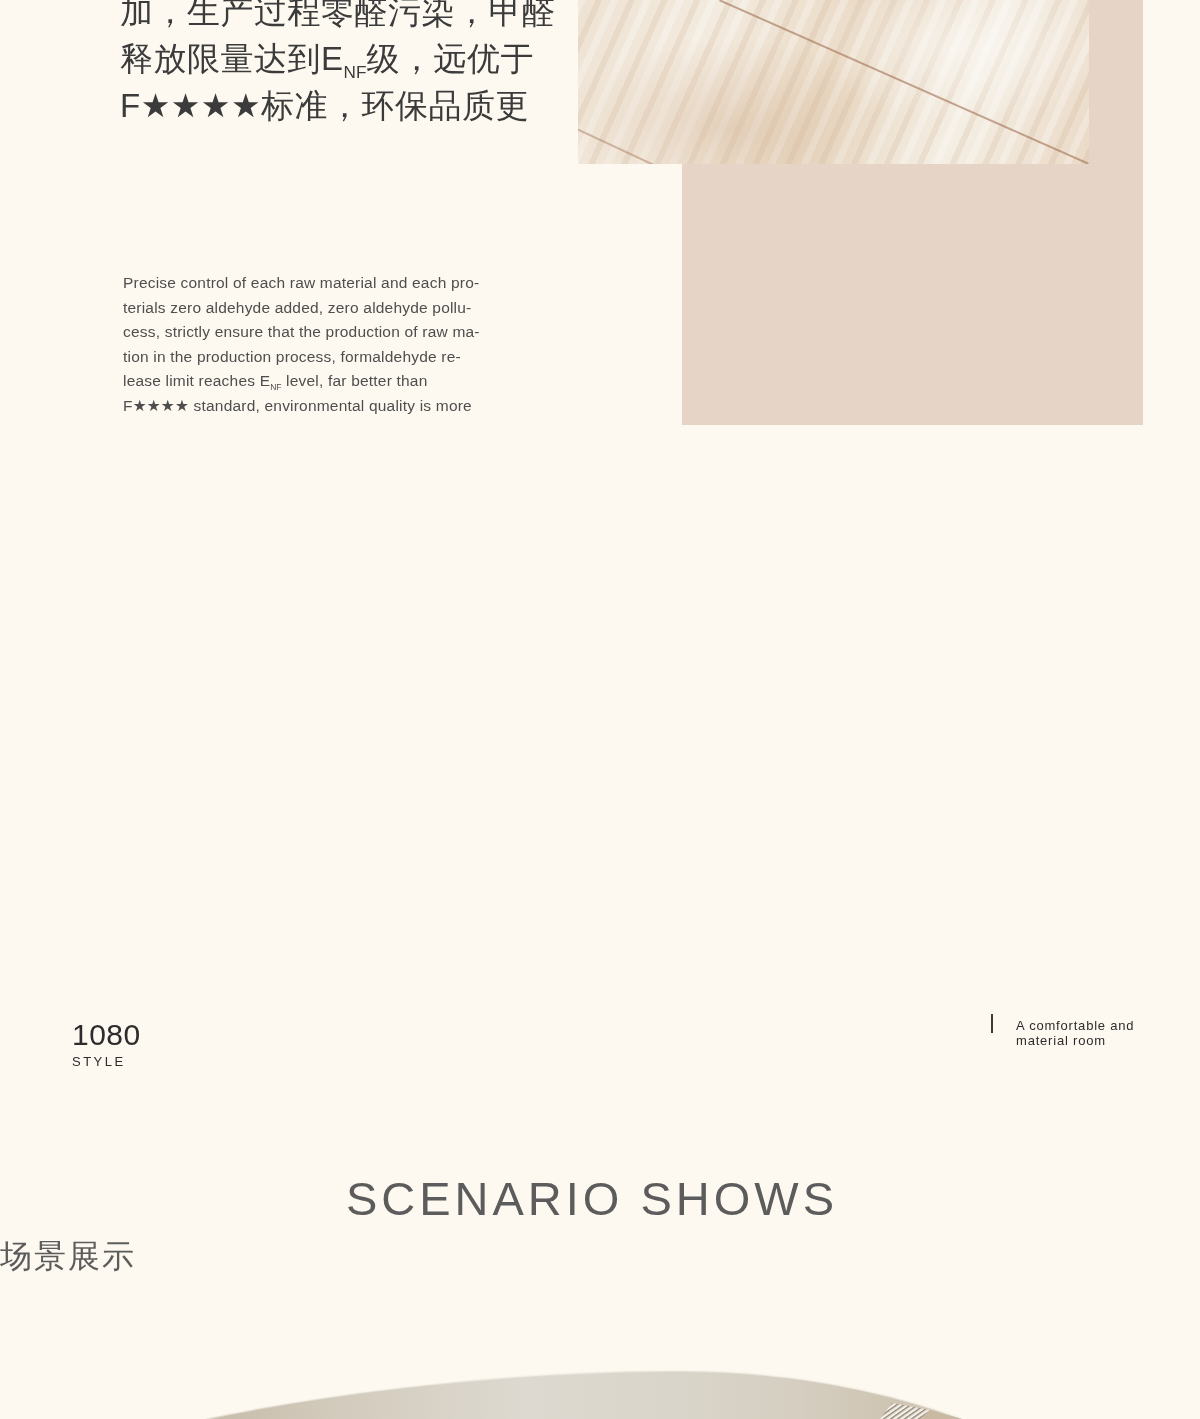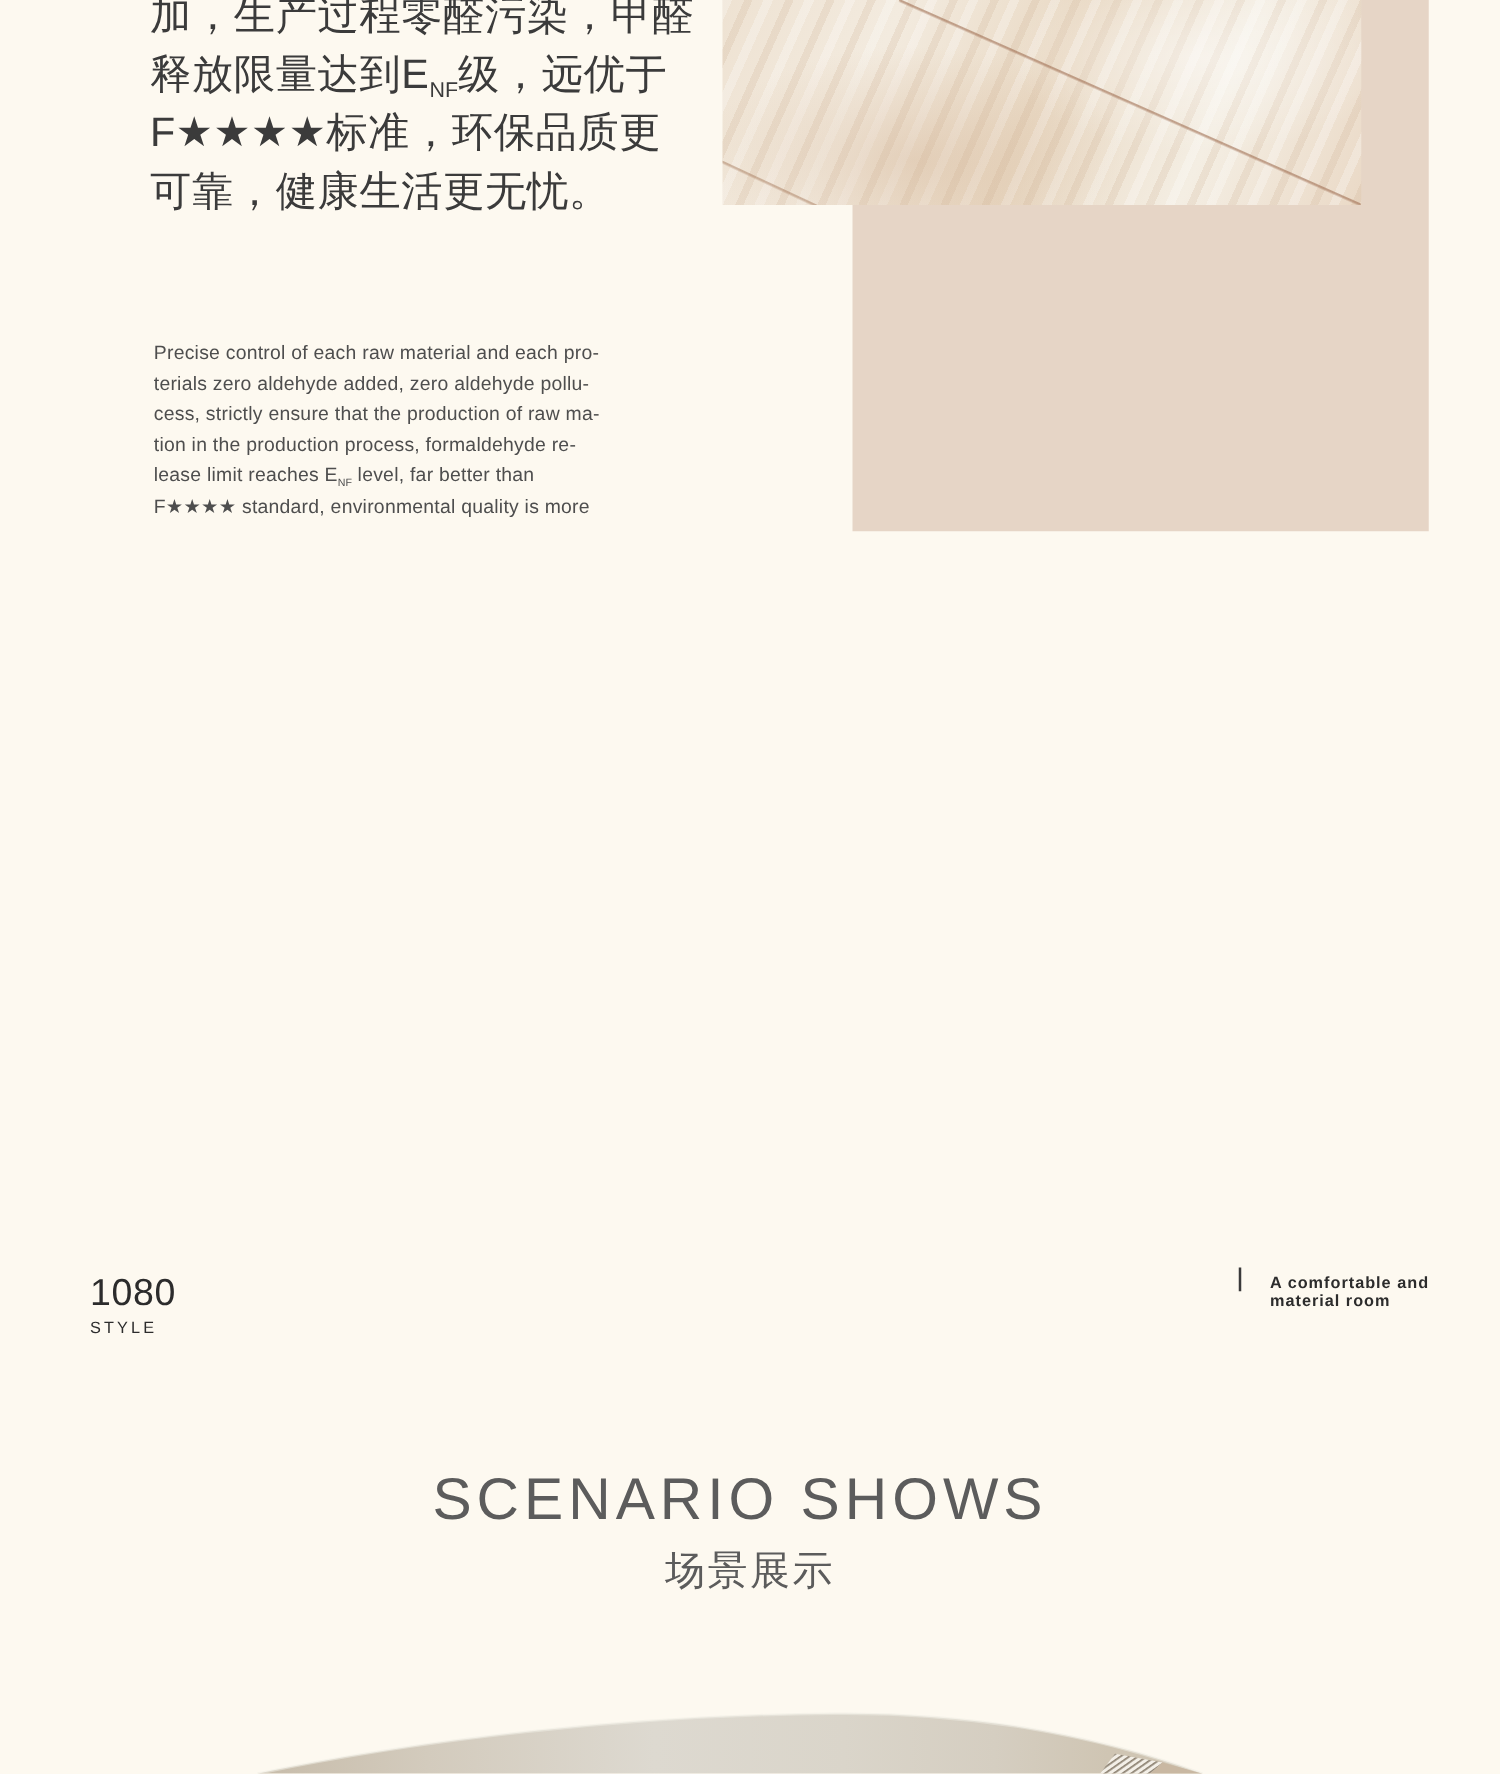--- a/index.html
+++ b/index.html
@@ -67,34 +67,33 @@
     color:var(--label-dark);
   }
 
   
   .room-bar{
     position:absolute;left:991px;top:1014px;width:2px;height:19px;
     background:#3a3a3a;
   }
   .room-label{
     position:absolute;left:1016px;top:1019px;width:150px;
-    font-size:13px;line-height:14.5px;letter-spacing:.8px;font-weight:700;
+    font-size:13px;line-height:14.5px;letter-spacing:.8px;font-weight:400;
     color:var(--label-dark);
   }
 
   
   .section-title{
     position:absolute;left:0;top:1175px;width:1184px;
     text-align:center;
     font-size:47px;line-height:48px;letter-spacing:4px;font-weight:300;
     color:var(--head-gray);
   }
   .section-subtitle{
     position:absolute;left:0;top:1236px;width:1200px;
-    text-align:center;
     font-size:32px;line-height:40px;letter-spacing:2px;font-weight:300;
     color:var(--head-gray);
   }
 
   
   .table-photo{
     position:absolute;left:0;top:1363px;width:1200px;height:56px;
   }
 </style>
 </head>
@@ -104,21 +103,20 @@
 
 <div class="floor-photo">
   <div class="seam seam-a"></div>
   <div class="seam seam-b"></div>
 </div>
 
 <div class="cn-headline">
     <div>加，生产过程零醛污染，甲醛</div>
     <div>释放限量达到E<sub>NF</sub>级，远优于</div>
     <div>F★★★★标准，环保品质更</div>
-    <div>可靠，健康生活更无忧。</div>
   </div>
 
 <div class="en-paragraph">
     <div>Precise control of each raw material and each pro-</div>
     <div>terials zero aldehyde added, zero aldehyde pollu-</div>
     <div>cess, strictly ensure that the production of raw ma-</div>
     <div>tion in the production process, formaldehyde re-</div>
     <div>lease limit reaches E<sub>NF</sub> level, far better than</div>
     <div>F★★★★ standard, environmental quality is more</div>
   </div>

